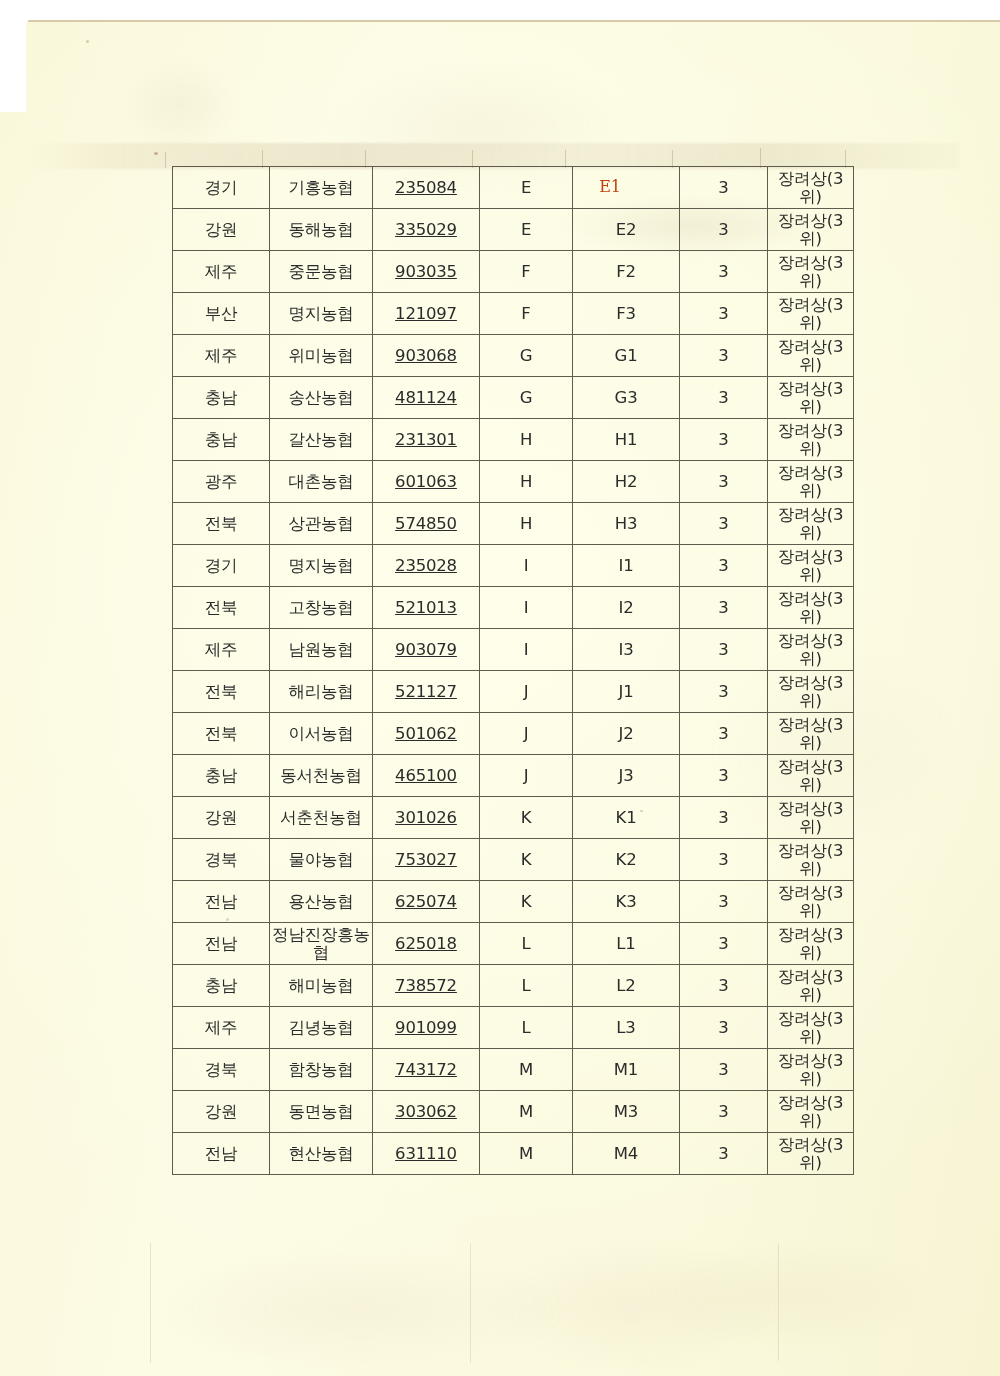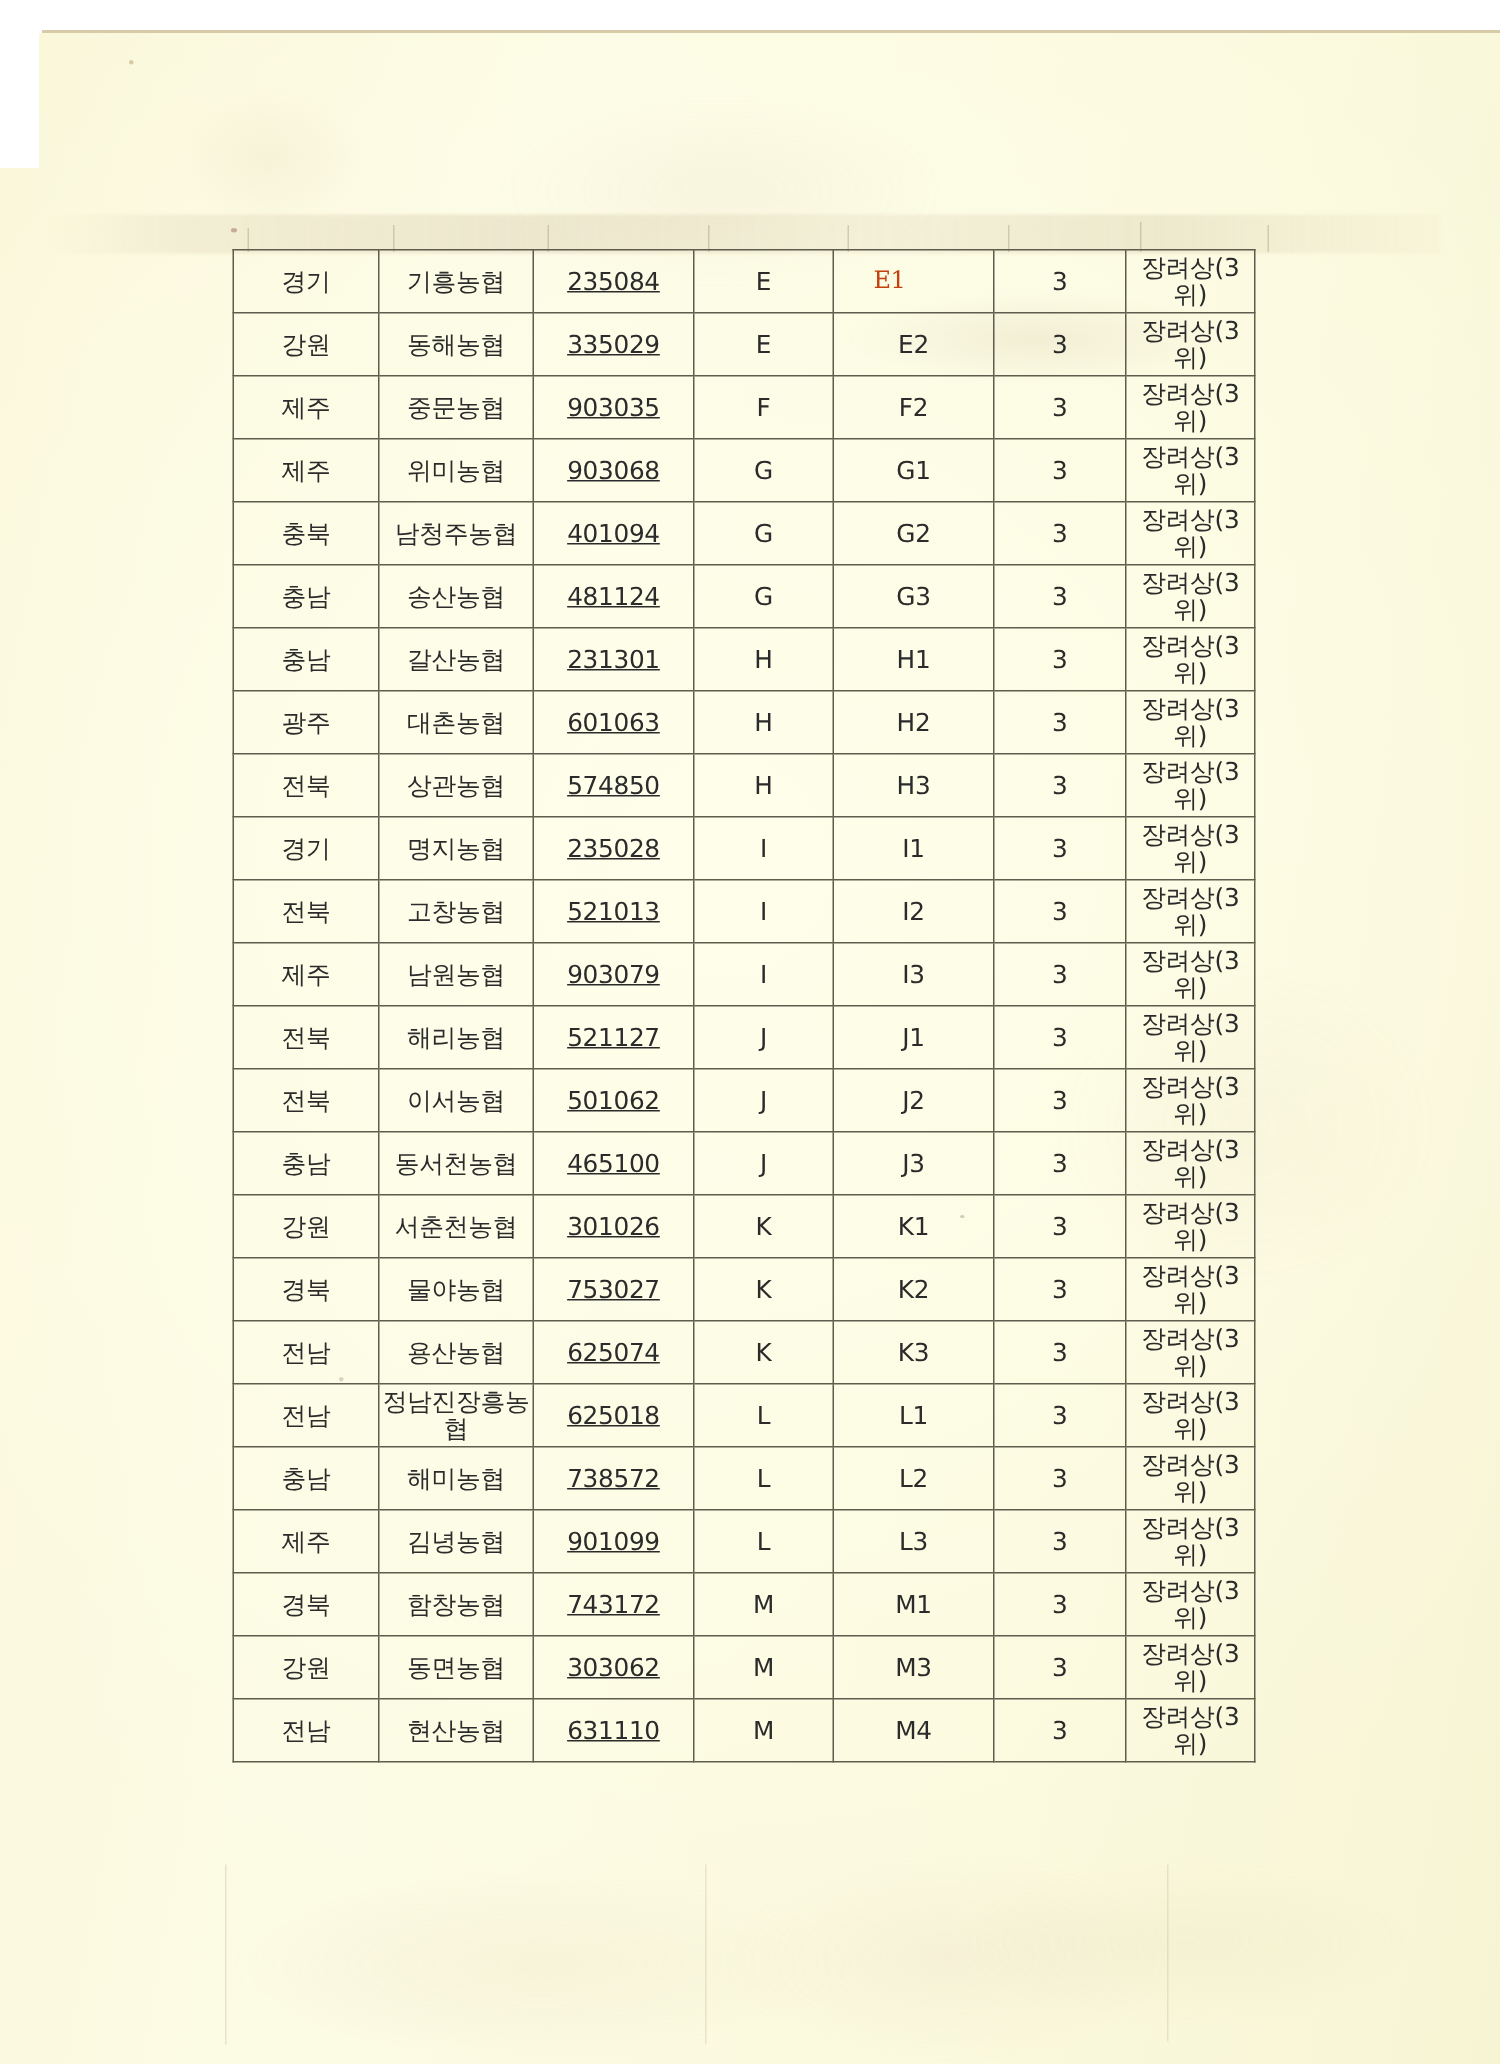--- a/index.html
+++ b/index.html
@@ -83,21 +83,21 @@
   .ghost-blob {
     position: absolute;
     pointer-events: none;
     filter: blur(3px);
     opacity: .5;
   }
 
   
   #table-wrap {
     position: absolute;
-    left: 155px;
+    left: 172px;
     top: 166px;
     width: 681px;
   }
   table.award-table {
     border-collapse: collapse;
     width: 681px;
     table-layout: fixed;
   }
   table.award-table td {
     border: 1px solid #5d5c4d;
@@ -224,38 +224,38 @@
           <tr>
             <td class="cell-region">제주</td>
             <td class="cell-coop">중문농협</td>
             <td class="cell-code">903035</td>
             <td class="cell-group">F</td>
             <td class="cell-subgroup">F2</td>
             <td class="cell-rank">3</td>
             <td class="cell-award">장려상(3위)</td>
           </tr>
           <tr>
+            <td class="cell-region">부산</td>
+            <td class="cell-coop">명지농협</td>
+            <td class="cell-code">121097</td>
+            <td class="cell-group">F</td>
+            <td class="cell-subgroup">F3</td>
+            <td class="cell-rank">3</td>
+            <td class="cell-award">장려상(3위)</td>
+          </tr>
+          <tr>
             <td class="cell-region">제주</td>
             <td class="cell-coop">위미농협</td>
             <td class="cell-code">903068</td>
             <td class="cell-group">G</td>
             <td class="cell-subgroup">G1</td>
             <td class="cell-rank">3</td>
             <td class="cell-award">장려상(3위)</td>
           </tr>
           <tr>
-            <td class="cell-region">충북</td>
-            <td class="cell-coop">남청주농협</td>
-            <td class="cell-code">401094</td>
-            <td class="cell-group">G</td>
-            <td class="cell-subgroup">G2</td>
-            <td class="cell-rank">3</td>
-            <td class="cell-award">장려상(3위)</td>
-          </tr>
-          <tr>
             <td class="cell-region">충남</td>
             <td class="cell-coop">송산농협</td>
             <td class="cell-code">481124</td>
             <td class="cell-group">G</td>
             <td class="cell-subgroup">G3</td>
             <td class="cell-rank">3</td>
             <td class="cell-award">장려상(3위)</td>
           </tr>
           <tr>
             <td class="cell-region">충남</td>

